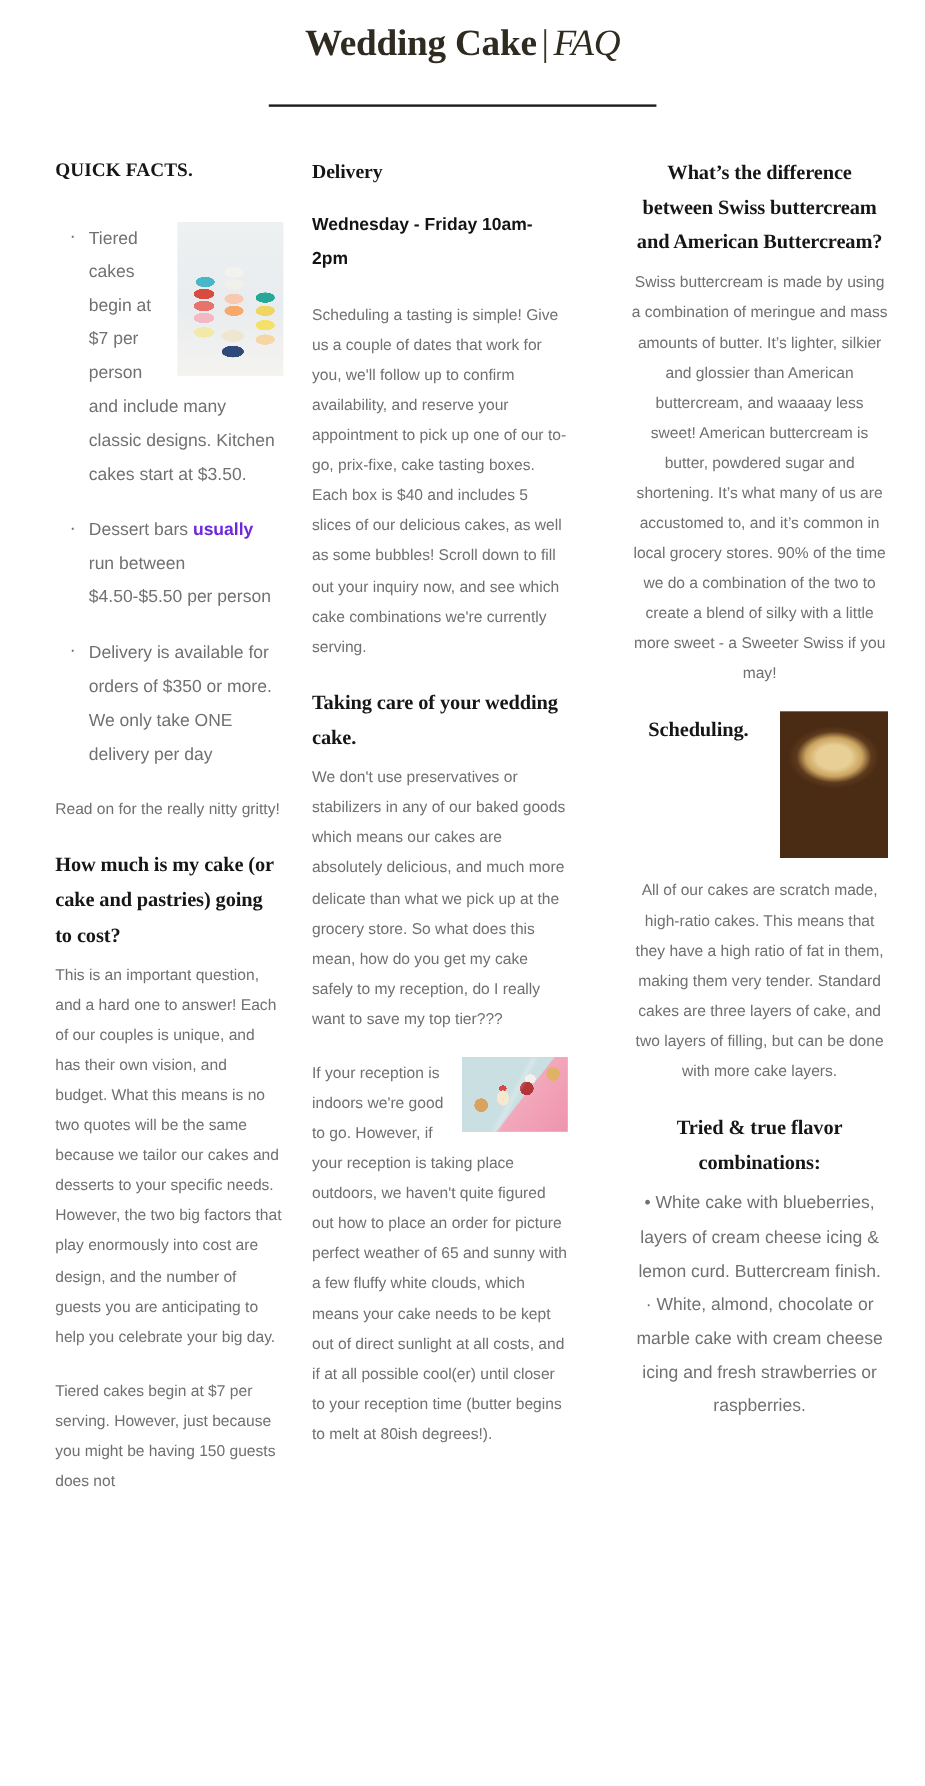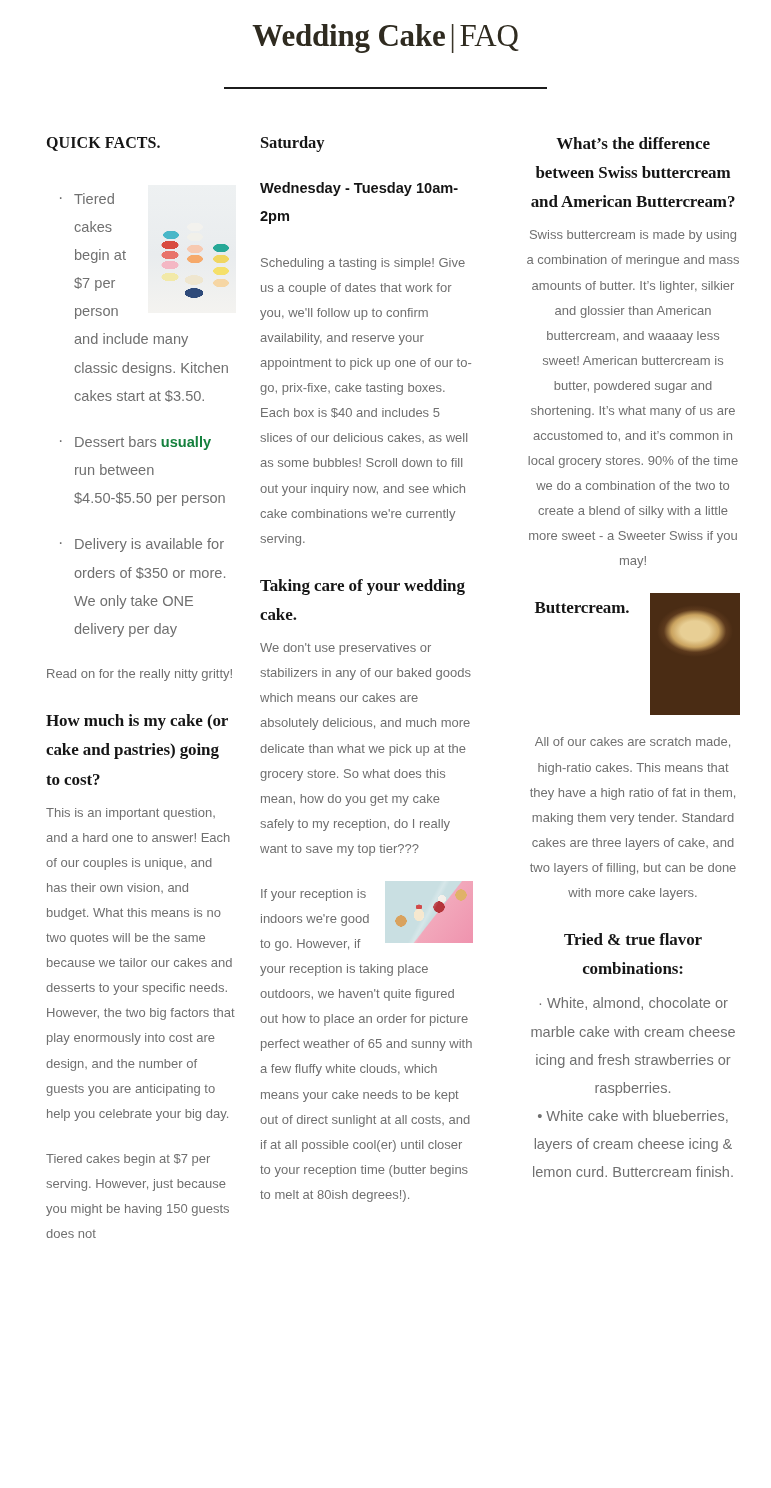--- a/index.html
+++ b/index.html
@@ -29,20 +29,21 @@
     font-weight: 700;
     letter-spacing: -0.2px;
     white-space: nowrap;
   }
   .page-title .sep {
     font-weight: 300;
     color: #3a3529;
     padding: 0 4px;
   }
   .page-title .faq {
+    font-style: italic;
     font-weight: 400;
   }
   .title-rule {
     width: 323px;
     height: 2px;
     background: #1c1c1c;
     margin: 33px auto 0 auto;
   }
 
   
@@ -110,21 +111,21 @@
     margin-bottom: 18px;
   }
   ul.facts li::before {
     content: "\00B7";
     position: absolute;
     left: 12px;
     top: -2px;
     font-size: 16px;
     color: #707070;
   }
-  ul.facts li b { color: #15803d; font-weight: 700; }
+  ul.facts li b { color: #6d28d9; font-weight: 700; }
 
   .dot-list p {
     font-size: 14.6px;
     line-height: 1.93;
     color: #707070;
     font-weight: 300;
     margin: 0;
   }
 
   
@@ -212,42 +213,42 @@
     </ul>
 
     <p class="body">Read on for the really nitty gritty!</p>
 
     <h2 class="sec-heading big">How much is my cake (or cake and pastries) going to cost?</h2>
     <p class="body">This is an important question, and a hard one to answer! Each of our couples is unique, and has their own vision, and budget.  What this means is no two quotes will be the same because we tailor our cakes and desserts to your specific needs. However, the two big factors that play enormously into cost are design, and the number of guests you are anticipating to help you celebrate your big day.</p>
     <p class="body">Tiered cakes begin at $7 per serving.  However, just because you might be having 150 guests does not</p>
   </div>
 
   <div class="col col-mid">
-    <h2 class="sec-heading">Saturday</h2>
-    <p class="bold-sub">Wednesday - Tuesday 10am-2pm</p>
+    <h2 class="sec-heading">Delivery</h2>
+    <p class="bold-sub">Wednesday - Friday 10am-2pm</p>
     <p class="body">Scheduling a tasting is simple! Give us a couple of dates that work for you, we'll follow up to confirm availability, and reserve your appointment to pick up one of our to-go, prix-fixe, cake tasting boxes. Each box is $40 and includes 5 slices of our delicious cakes, as well as some bubbles!  Scroll down to fill out your inquiry now, and see which cake combinations we're currently serving.</p>
 
     <h2 class="sec-heading big">Taking care of your wedding cake.</h2>
     <p class="body">We don't use preservatives or stabilizers in any of our baked goods which means our cakes are absolutely delicious, and much more delicate than what we pick up at the grocery store.  So what does this mean, how do you get my cake safely to my reception, do I really want to save my top tier???</p>
     <p class="body clearfix">
       <span class="img-desserts"></span>
       <span>If your reception is indoors we're good to go.  However, if your reception is taking place outdoors, we haven't quite figured out how to place an order for picture perfect weather of 65 and sunny with a few fluffy white clouds, which means your cake needs to be kept out of direct sunlight at all costs, and if at all possible cool(er) until closer to your reception time (butter begins to melt at 80ish degrees!).</span>
     </p>
   </div>
 
   <div class="col col-right">
     <h2 class="sec-heading big">What’s the difference between Swiss buttercream and American Buttercream?</h2>
     <p class="body">Swiss buttercream is made by using a combination of meringue and mass amounts of butter. It’s lighter, silkier and glossier than American buttercream, and waaaay less sweet! American buttercream is butter, powdered sugar and shortening. It’s what many of us are accustomed to, and it’s common in local grocery stores.  90% of the time we do a combination of the two to create a blend of silky with a little more sweet - a Sweeter Swiss if you may!</p>
 
     <h2 class="sec-heading big clearfix">
       <span class="img-pastry"></span>
-      <span>Buttercream.</span>
+      <span>Scheduling.</span>
     </h2>
     <p class="body">All of our cakes are scratch made, high-ratio cakes. This means that they have a high ratio of fat in them, making them very tender. Standard cakes are three layers of cake, and two layers of filling, but can be done with more cake layers.</p>
 
     <h2 class="sec-heading big">Tried &amp; true flavor combinations:</h2>
     <div class="dot-list">
+      <p>• White cake with blueberries, layers of cream cheese icing &amp; lemon curd. Buttercream finish.</p>
       <p>· White, almond, chocolate or marble cake with cream cheese icing and fresh strawberries or raspberries.</p>
-      <p>• White cake with blueberries, layers of cream cheese icing &amp; lemon curd. Buttercream finish.</p>
     </div>
   </div>
 
 </div>
 
 </body></html>

